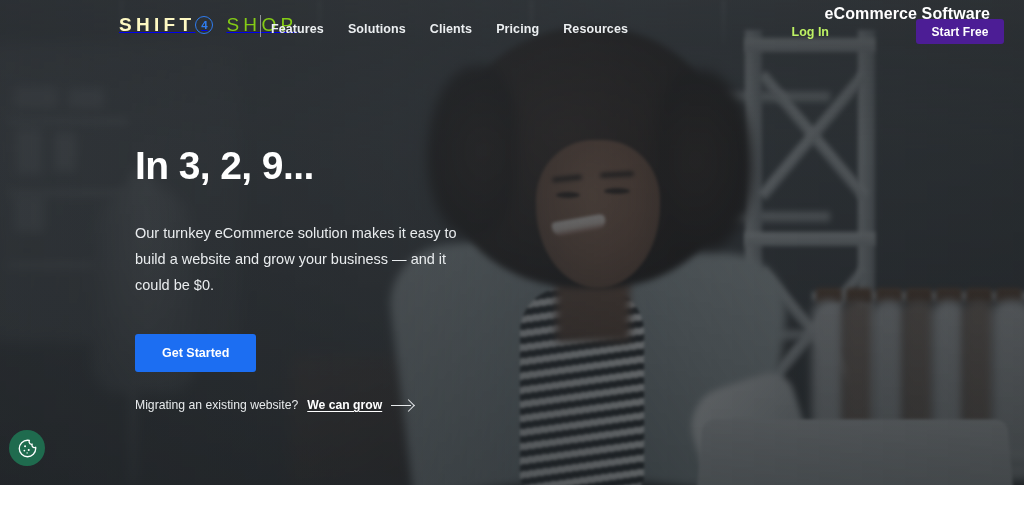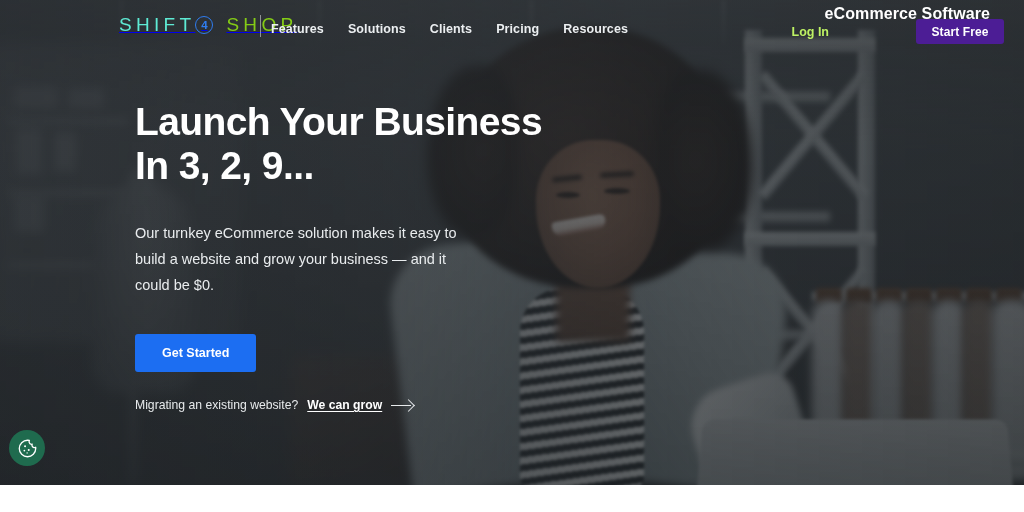--- a/index.html
+++ b/index.html
@@ -194,21 +194,21 @@
     background:linear-gradient(180deg, rgba(40,44,48,.42) 0%, rgba(34,38,42,.18) 30%, rgba(24,28,31,.30) 100%);
   }
 
   
   .navbar {
     position:absolute; left:0; top:0; width:100%; height:52px;
     display:flex; align-items:center; z-index:20;
   }
   .logo { position:absolute; left:119px; top:14px; display:flex; align-items:center; }
   .logo-shift {
-    font-size:19px; letter-spacing:4.3px; color:#5eead4; font-weight:400;
+    font-size:19px; letter-spacing:4.3px; color:#fef9c3; font-weight:700;
   }
   .logo-four {
     width:18px; height:18px; border:1.6px solid #2f7df0; border-radius:50%;
     color:#2f7df0; font-size:11.5px; font-weight:700; display:flex;
     align-items:center; justify-content:center; margin:0 1px 0 0;
   }
   .logo-shop {
     font-size:19px; letter-spacing:4.3px; color:#84cc16; font-weight:400; margin-left:12px;
   }
   .nav-divider {
@@ -379,21 +379,21 @@
         <a href="#">Resources</a>
       </nav>
 
       <span class="ecom-label">eCommerce Software</span>
       <a class="login" href="#">Log In</a>
       <button class="startfree">Start Free</button>
     </div>
 
     <div class="hero-copy">
       <h1 class="hero-title">
-        <span>Launch Your Business</span><br>
+        <br>
         <span>In 3, 2, 9...</span>
       </h1>
       <p class="hero-sub">Our turnkey eCommerce solution makes it easy to build a website and grow your business — and it could be $0.</p>
       <button class="cta">Get Started</button>
       <div class="migrate">
         <span>Migrating an existing website?</span>
         <a href="#">We can grow</a>
         <span class="arrow"></span>
       </div>
     </div>

